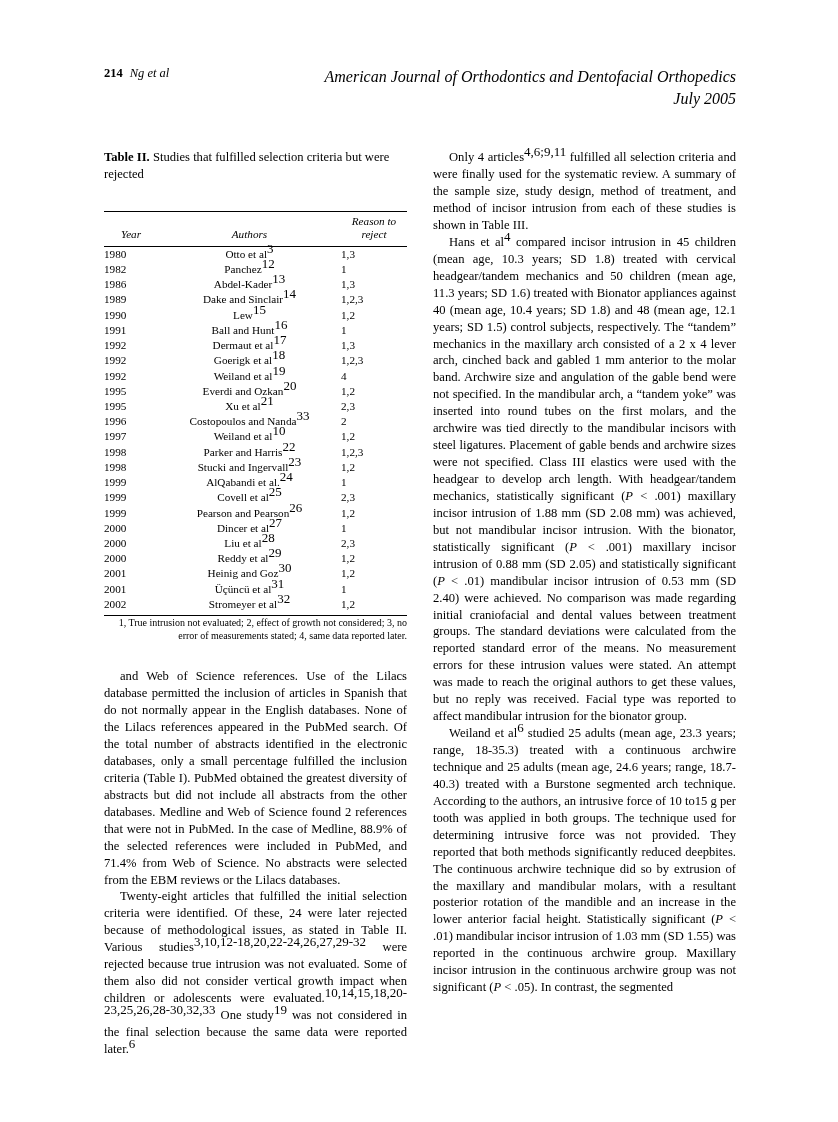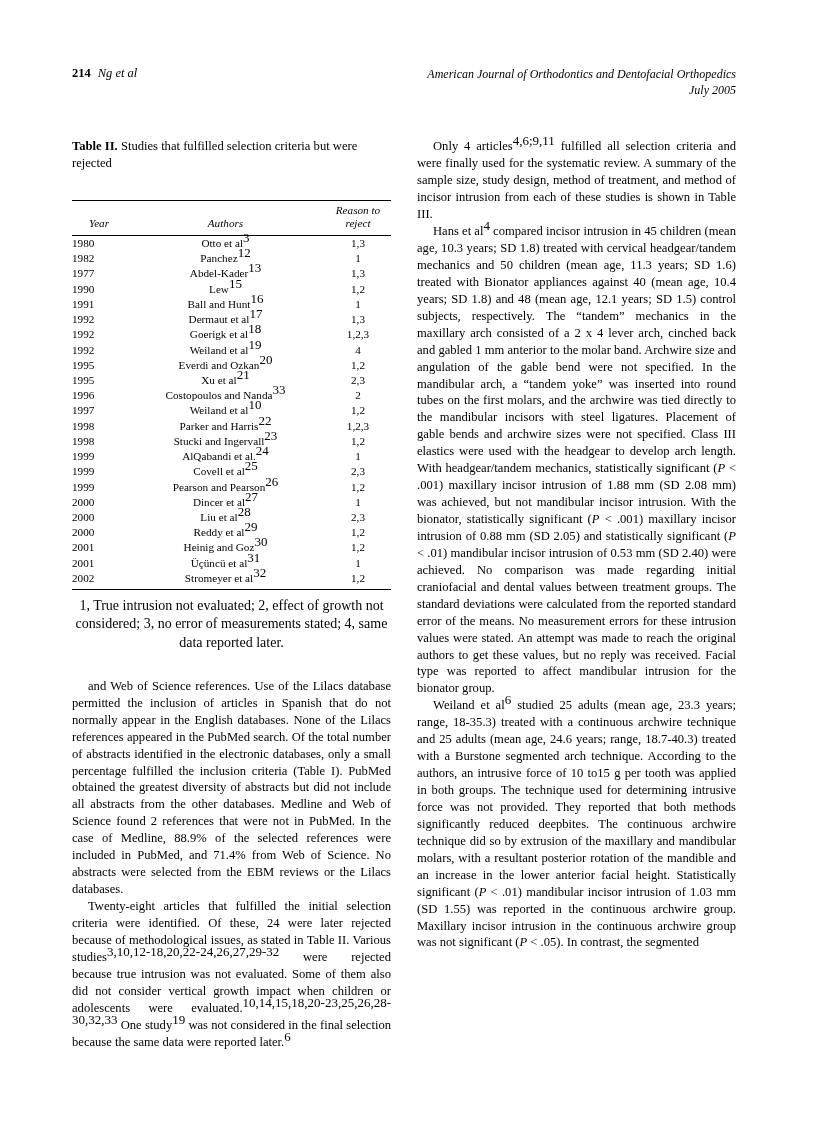--- a/index.html
+++ b/index.html
@@ -12,21 +12,21 @@
     height: 1122px;
     font-family: "Liberation Serif", serif;
     color: #000;
     position: relative;
   }
   .page {
     position: absolute;
     left: 0; top: 0;
     width: 808px; height: 1122px;
     box-sizing: border-box;
-    padding: 60px 72px 40px 72px;
+    padding: 60px 72px 40px 104px;
   }
   
   .runhead {
     display: flex;
     justify-content: space-between;
     align-items: flex-start;
     padding-top: 6px;
     margin-bottom: 40px;
   }
   .runhead-left {
@@ -35,21 +35,21 @@
   .runhead-left .pagenum {
     font-weight: bold;
     font-style: normal;
     margin-right: 7px;
   }
   .runhead-left .authors {
     font-style: italic;
   }
   .runhead-right {
     font-style: italic;
-    font-size: 12px;
+    font-size: 16px;
     text-align: right;
     line-height: 1.35;
   }
   
   .columns {
     display: flex;
     gap: 26px;
   }
   .col {
     width: 334px;
@@ -90,33 +90,32 @@
   table.datatable thead tr.headrow th {
     border-top: 1.1px solid #000;
     border-bottom: 0.9px solid #000;
   }
   table.datatable tbody td {
     padding: 0.9px 0;
     line-height: 1.2;
   }
   td.c-year { text-align: left; width: 54px; padding-left: 2px; }
   td.c-auth { text-align: center; }
-  td.c-reason { text-align: center; width: 66px; }
+  td.c-reason { text-align: left; width: 66px; }
   th.c-year { text-align: left; padding-left: 2px; }
   th.c-reason { width: 66px; }
   tbody tr.last td { padding-bottom: 4px; }
   .table-bottom-rule {
     border-top: 1.1px solid #000;
     margin-top: 0;
   }
   .table-note {
-    font-size: 14px;
+    font-size: 10px;
     line-height: 1.3;
-    margin-top: 7px;
-    text-align: center;
+    text-align: right;
   }
   .spacer-after-table { height: 26px; }
 </style>
 </head>
 <body>
 
 <div class="page">
 
   <div class="runhead">
     <div class="runhead-left">
@@ -150,23 +149,28 @@
               <td class="c-year">1980</td>
               <td class="c-auth">Otto et al<sup>3</sup></td>
               <td class="c-reason">1,3</td>
             </tr>
             <tr>
               <td class="c-year">1982</td>
               <td class="c-auth">Panchez<sup>12</sup></td>
               <td class="c-reason">1</td>
             </tr>
             <tr>
-              <td class="c-year">1977</td>
+              <td class="c-year">1986</td>
               <td class="c-auth">Abdel-Kader<sup>13</sup></td>
               <td class="c-reason">1,3</td>
+            </tr>
+            <tr>
+              <td class="c-year">1989</td>
+              <td class="c-auth">Dake and Sinclair<sup>14</sup></td>
+              <td class="c-reason">1,2,3</td>
             </tr>
             <tr>
               <td class="c-year">1990</td>
               <td class="c-auth">Lew<sup>15</sup></td>
               <td class="c-reason">1,2</td>
             </tr>
             <tr>
               <td class="c-year">1991</td>
               <td class="c-auth">Ball and Hunt<sup>16</sup></td>
               <td class="c-reason">1</td>

